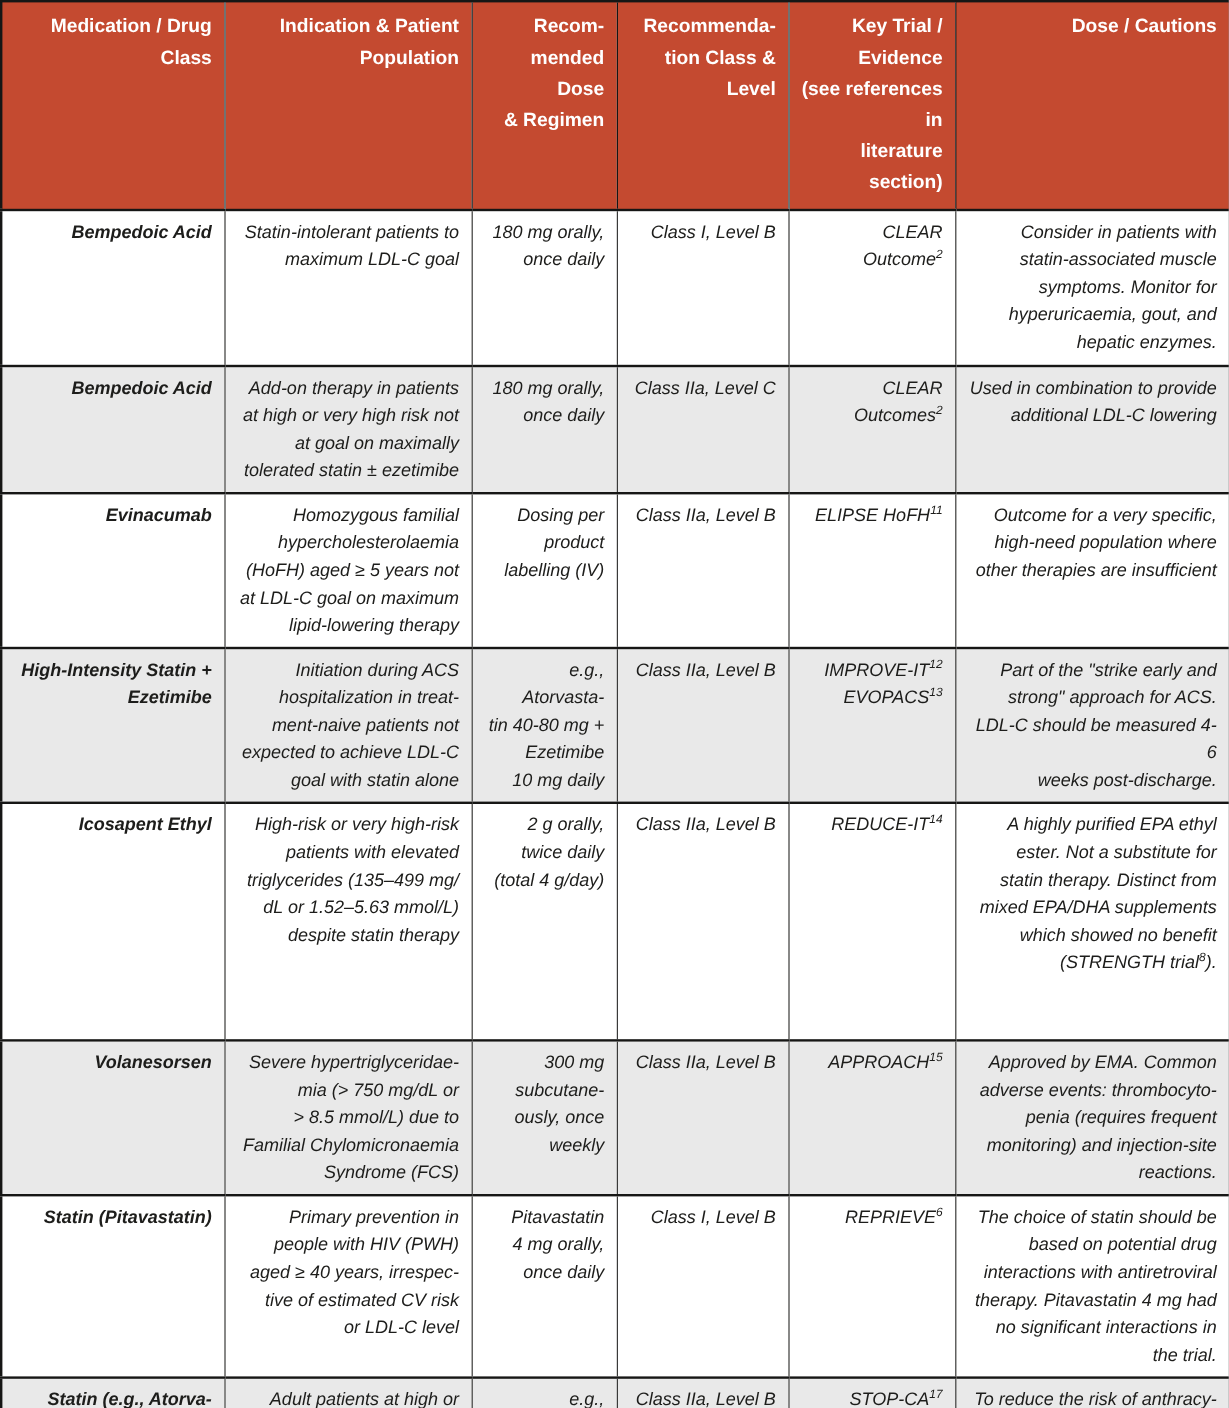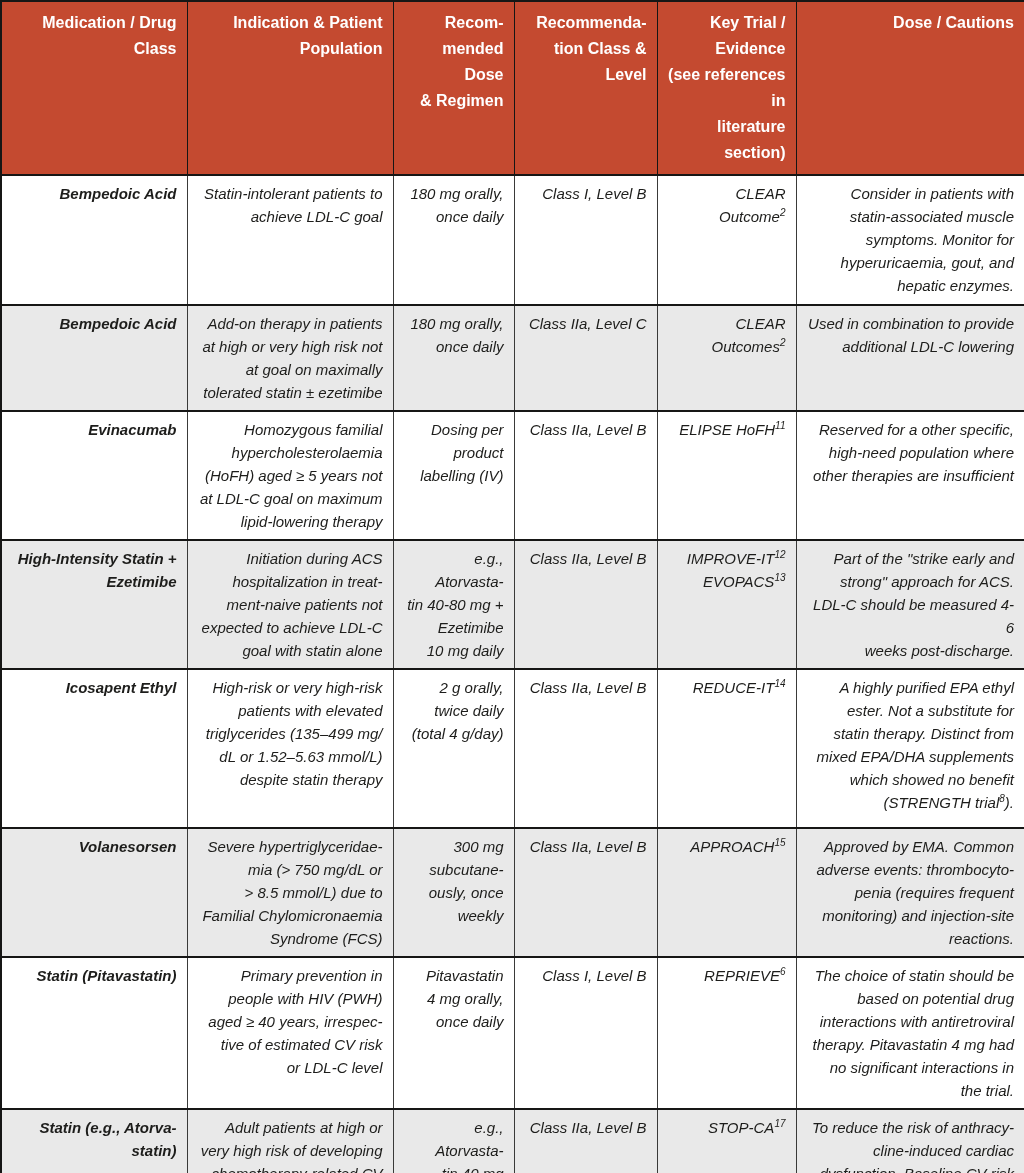--- a/index.html
+++ b/index.html
@@ -56,21 +56,21 @@
     font-weight:bold;
   }
   table.med-table tbody tr:nth-child(even) td{
     background:var(--row-alt-bg);
   }
   thead tr{height:108px;}
   tbody tr:nth-child(1){height:130px;}
   tbody tr:nth-child(2){height:105px;}
   tbody tr:nth-child(3){height:110px;}
   tbody tr:nth-child(4){height:129px;margin-left:20px;}
-  tbody tr:nth-child(5){height:159px;}
+  tbody tr:nth-child(5){height:198px;}
   tbody tr:nth-child(6){height:129px;}
   tbody tr:nth-child(7){height:150px;}
   tbody tr:nth-child(8){height:133px;}
   sup{
     font-size:10px;
     line-height:0;
     vertical-align:super;
   }
 </style>
 </head>
@@ -100,21 +100,21 @@
 Evidence
 (see references in
 literature section)</th>
         <th data-name="column-header-notes">Dose / Cautions</th>
       </tr>
     </thead>
     <tbody data-name="table-body">
         <tr data-name="table-row">
           <td data-name="cell-medication">Bempedoic Acid</td>
           <td data-name="cell-indication">Statin-intolerant patients to
-achieve LDL-C goal</td>
+maximum LDL-C goal</td>
           <td data-name="cell-dose">180 mg orally,
 once daily</td>
           <td data-name="cell-class-level">Class I, Level B</td>
           <td data-name="cell-trial">CLEAR Outcome<sup data-name="reference-superscript">2</sup></td>
           <td data-name="cell-notes">Consider in patients with
 statin-associated muscle
 symptoms. Monitor for
 hyperuricaemia, gout, and
 hepatic enzymes.</td>
         </tr>
@@ -136,21 +136,21 @@
           <td data-name="cell-indication">Homozygous familial
 hypercholesterolaemia
 (HoFH) aged ≥ 5 years not
 at LDL-C goal on maximum
 lipid-lowering therapy</td>
           <td data-name="cell-dose">Dosing per
 product
 labelling (IV)</td>
           <td data-name="cell-class-level">Class IIa, Level B</td>
           <td data-name="cell-trial">ELIPSE HoFH<sup data-name="reference-superscript">11</sup></td>
-          <td data-name="cell-notes">Reserved for a other specific,
+          <td data-name="cell-notes">Outcome for a very specific,
 high-need population where
 other therapies are insufficient</td>
         </tr>
         <tr data-name="table-row">
           <td data-name="cell-medication">High-Intensity Statin +
 Ezetimibe</td>
           <td data-name="cell-indication">Initiation during ACS
 hospitalization in treat-
 ment-naive patients not
 expected to achieve LDL-C

